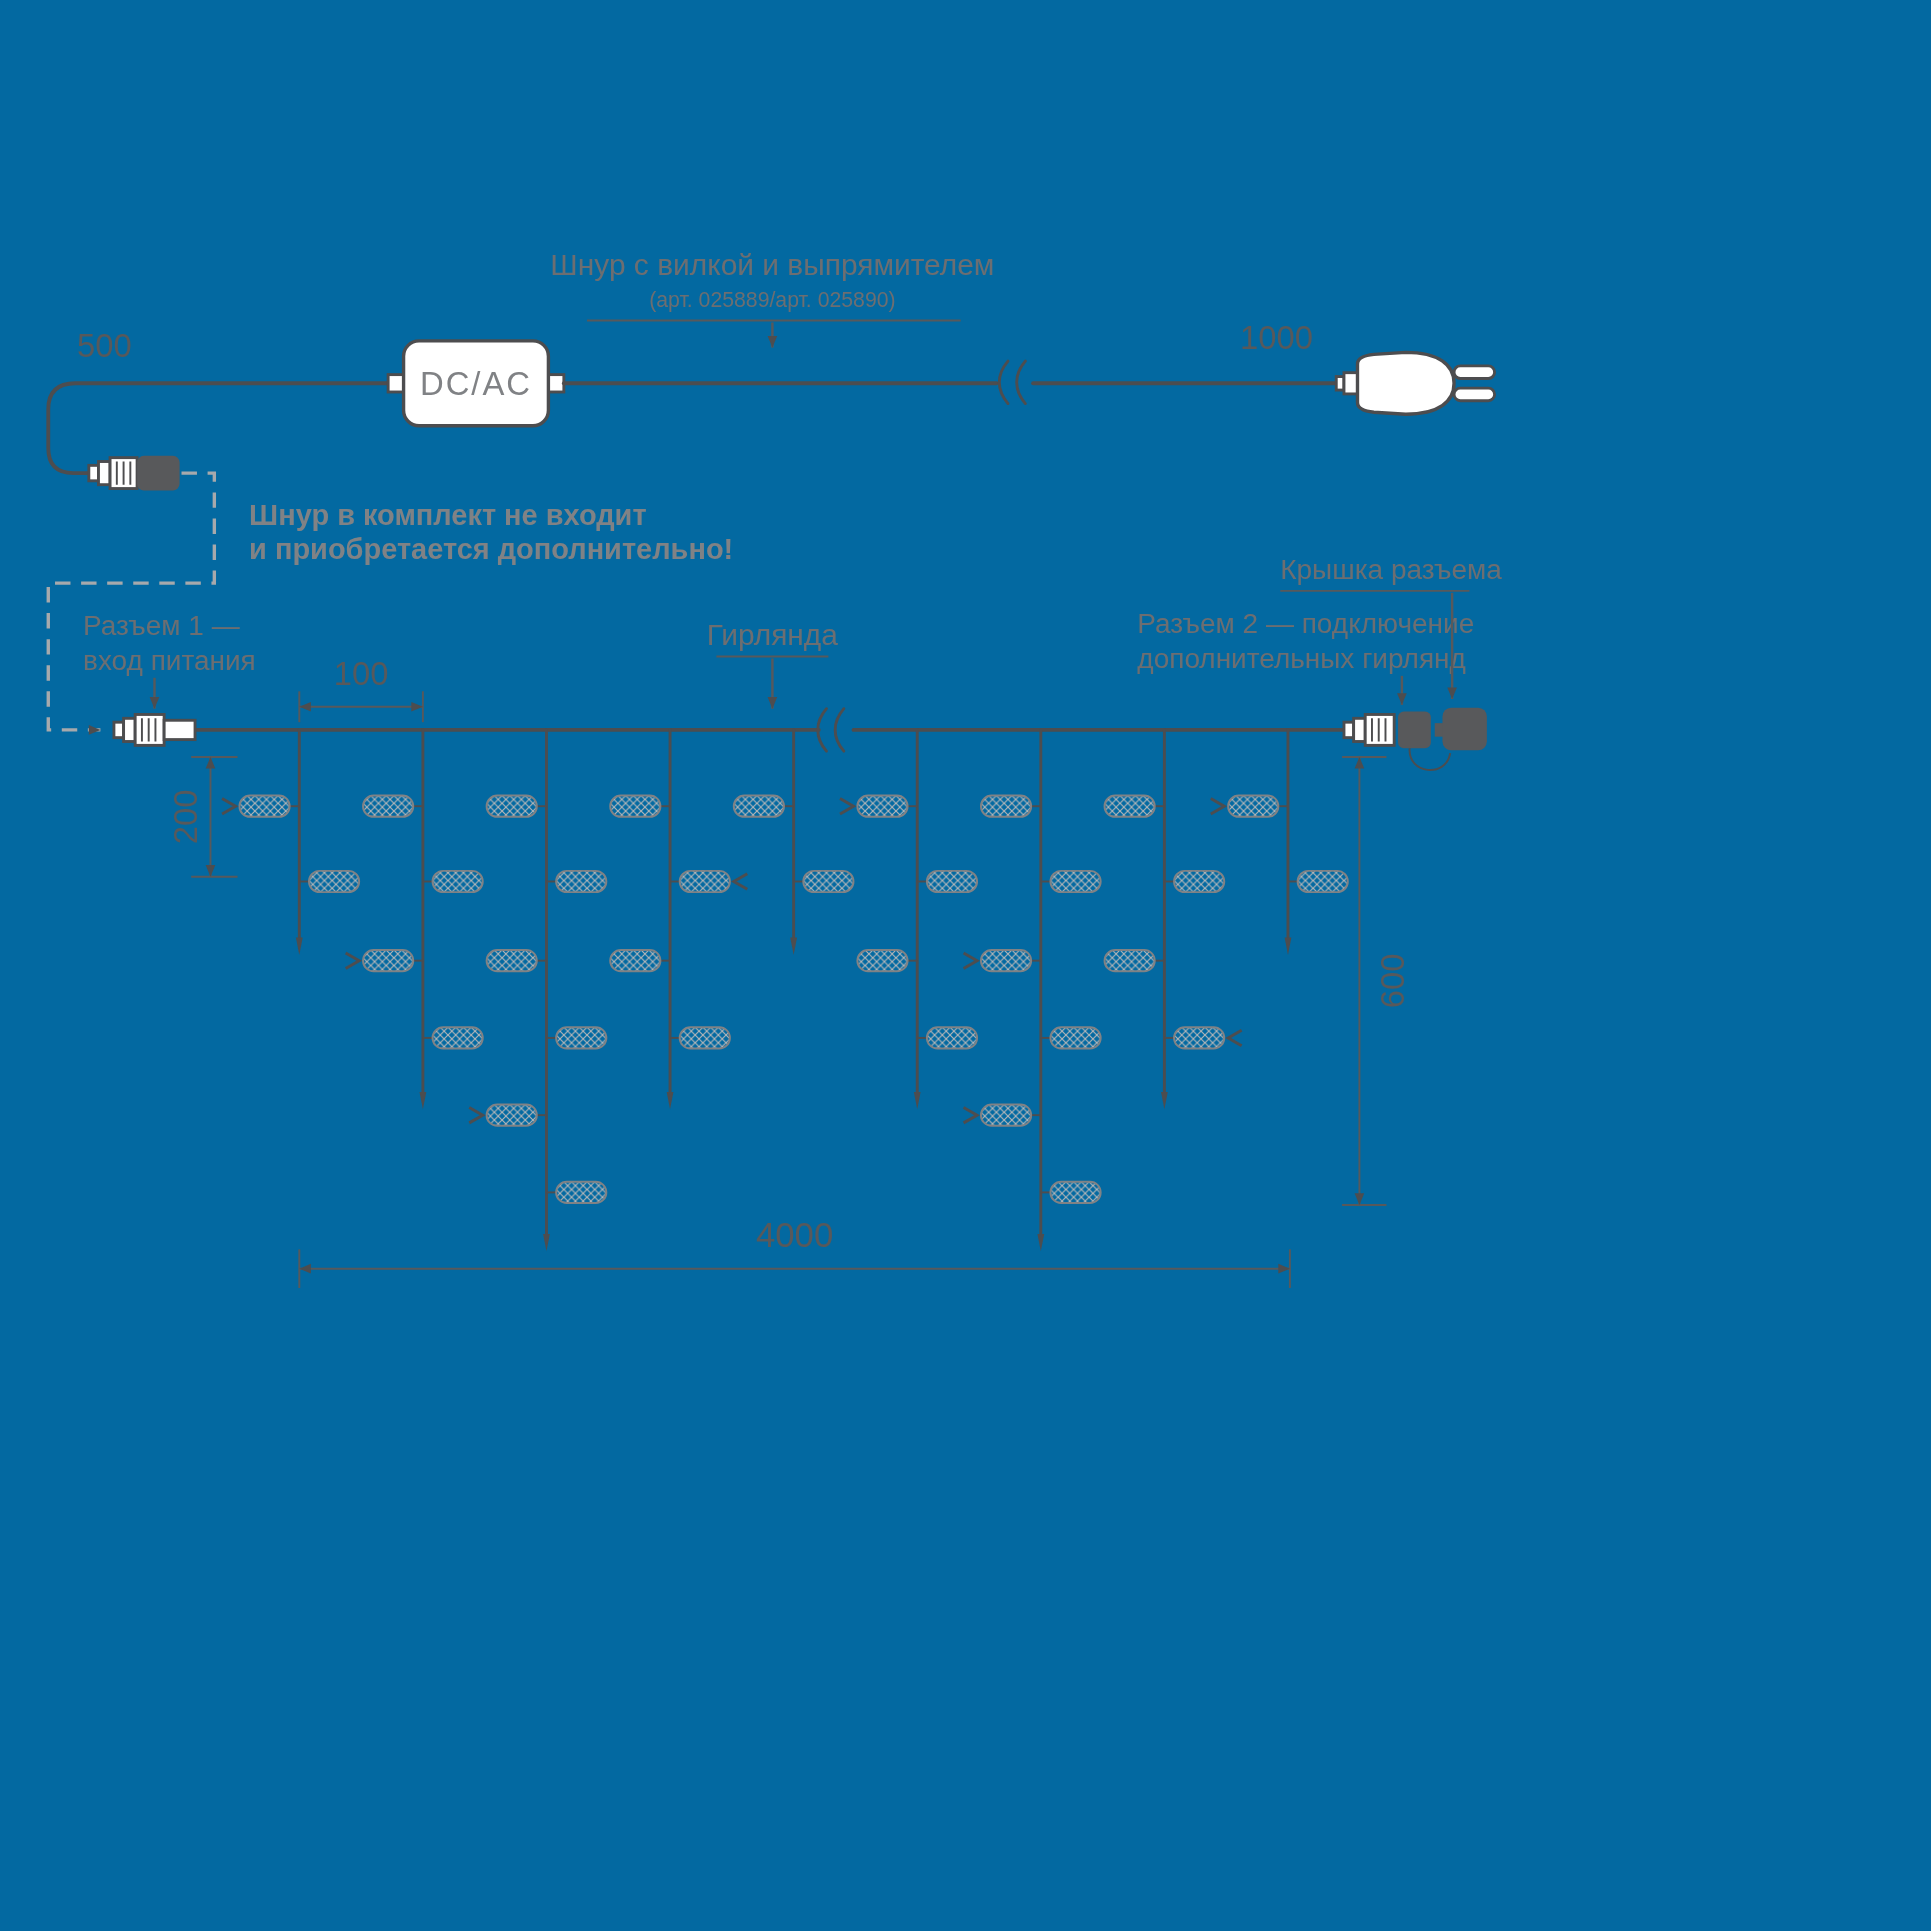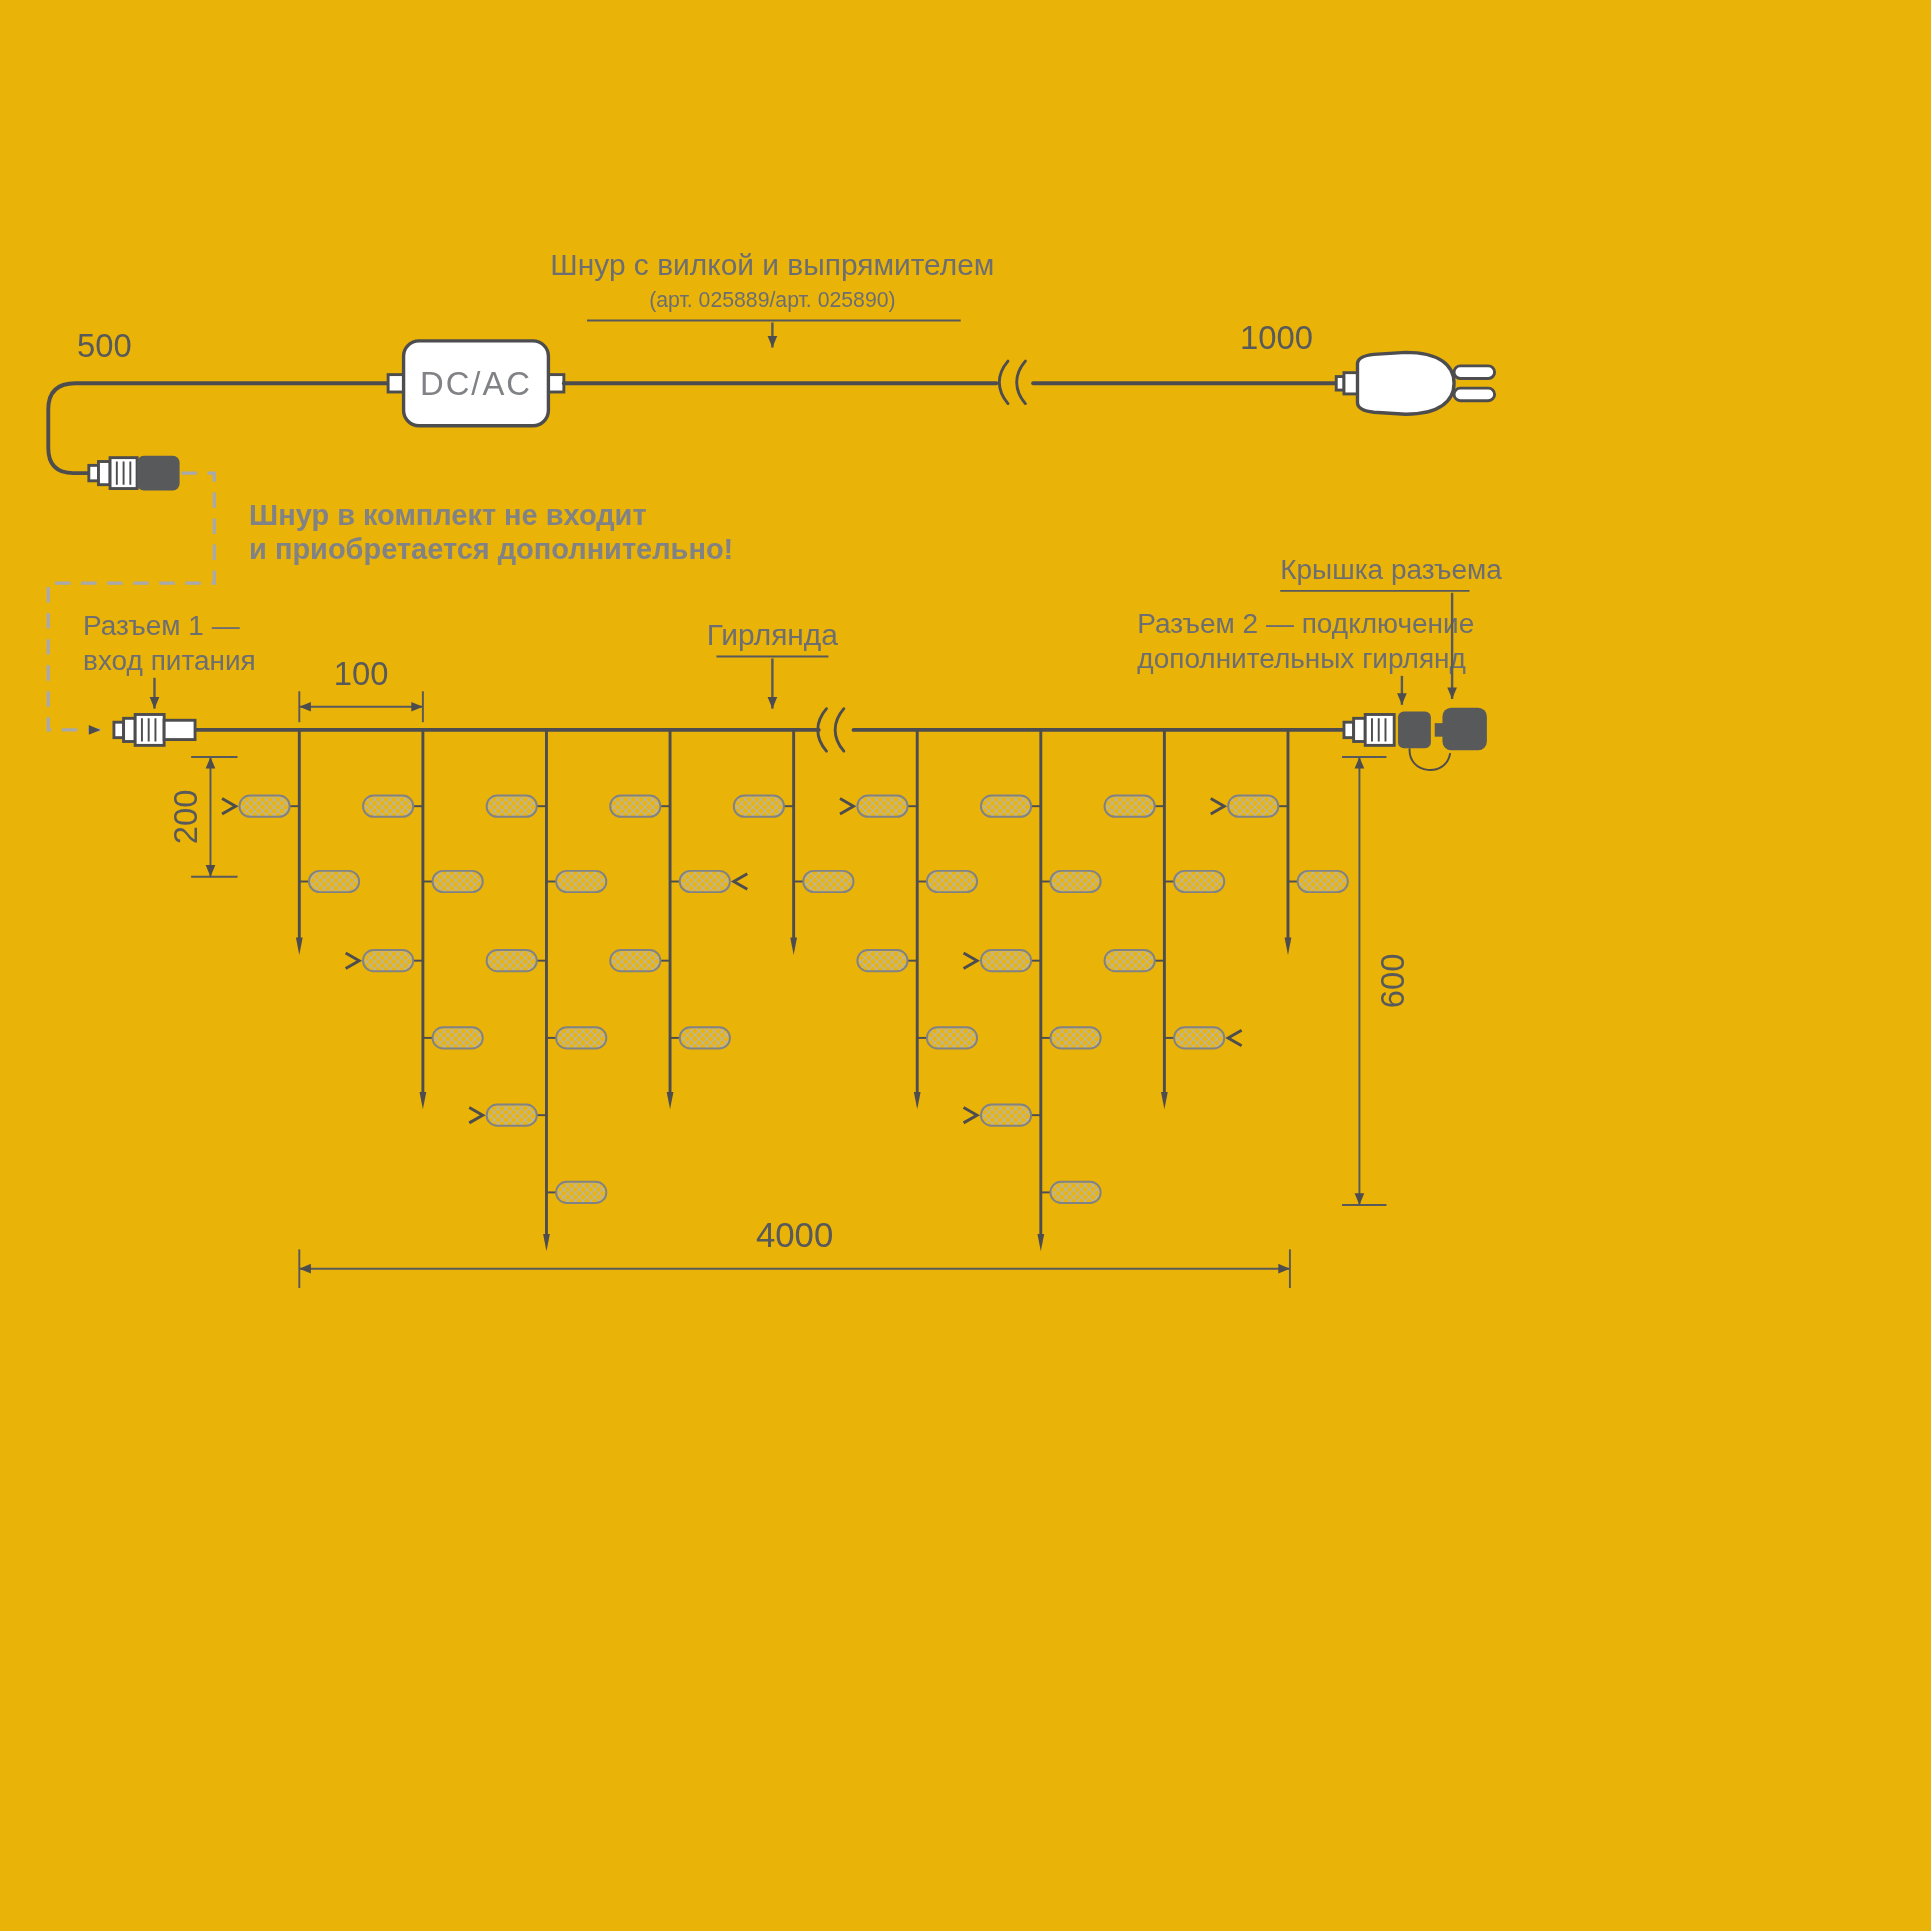--- a/index.html
+++ b/index.html
@@ -1,16 +1,16 @@
 <!DOCTYPE html>
 <html><head>
 <meta charset="utf-8">
 <style>
   html, body { margin: 0; padding: 0; background: #ffffff; }
-  #canvas { position: relative; width: 1931px; height: 1931px; background: #eab308; overflow: hidden; }
+  #canvas { position: relative; width: 1931px; height: 1931px; background: #0369a1; overflow: hidden; }
   svg { display: block; }
   text { font-family: "Liberation Sans", sans-serif; }
   .t-label   { font-size: 31px; fill: #6d6e71; }
   .t-sub     { font-size: 22px; fill: #6d6e71; }
   .t-dim     { font-size: 34px; fill: #58595b; }
   .t-dim-big { font-size: 36px; fill: #58595b; }
   .t-note    { font-size: 30px; font-weight: bold; fill: #808285; }
   .t-callout { font-size: 29px; fill: #6d6e71; }
   .t-box     { font-size: 34px; fill: #808285; letter-spacing: 2px; }
   .wire   { stroke: #4d4d4f; stroke-width: 4; fill: none; stroke-linecap: round; }

